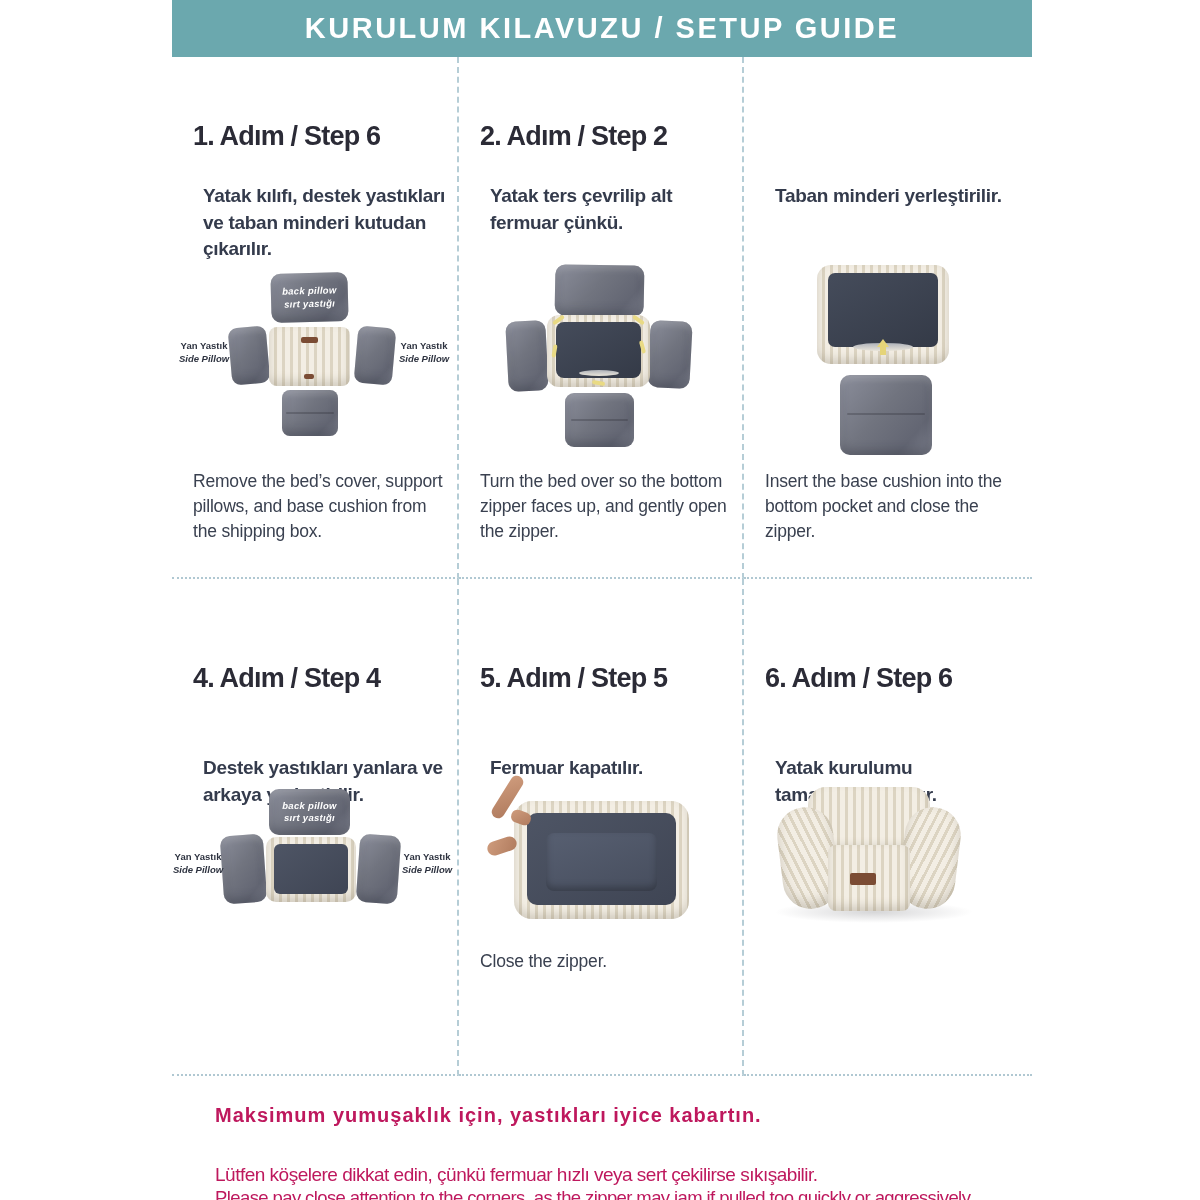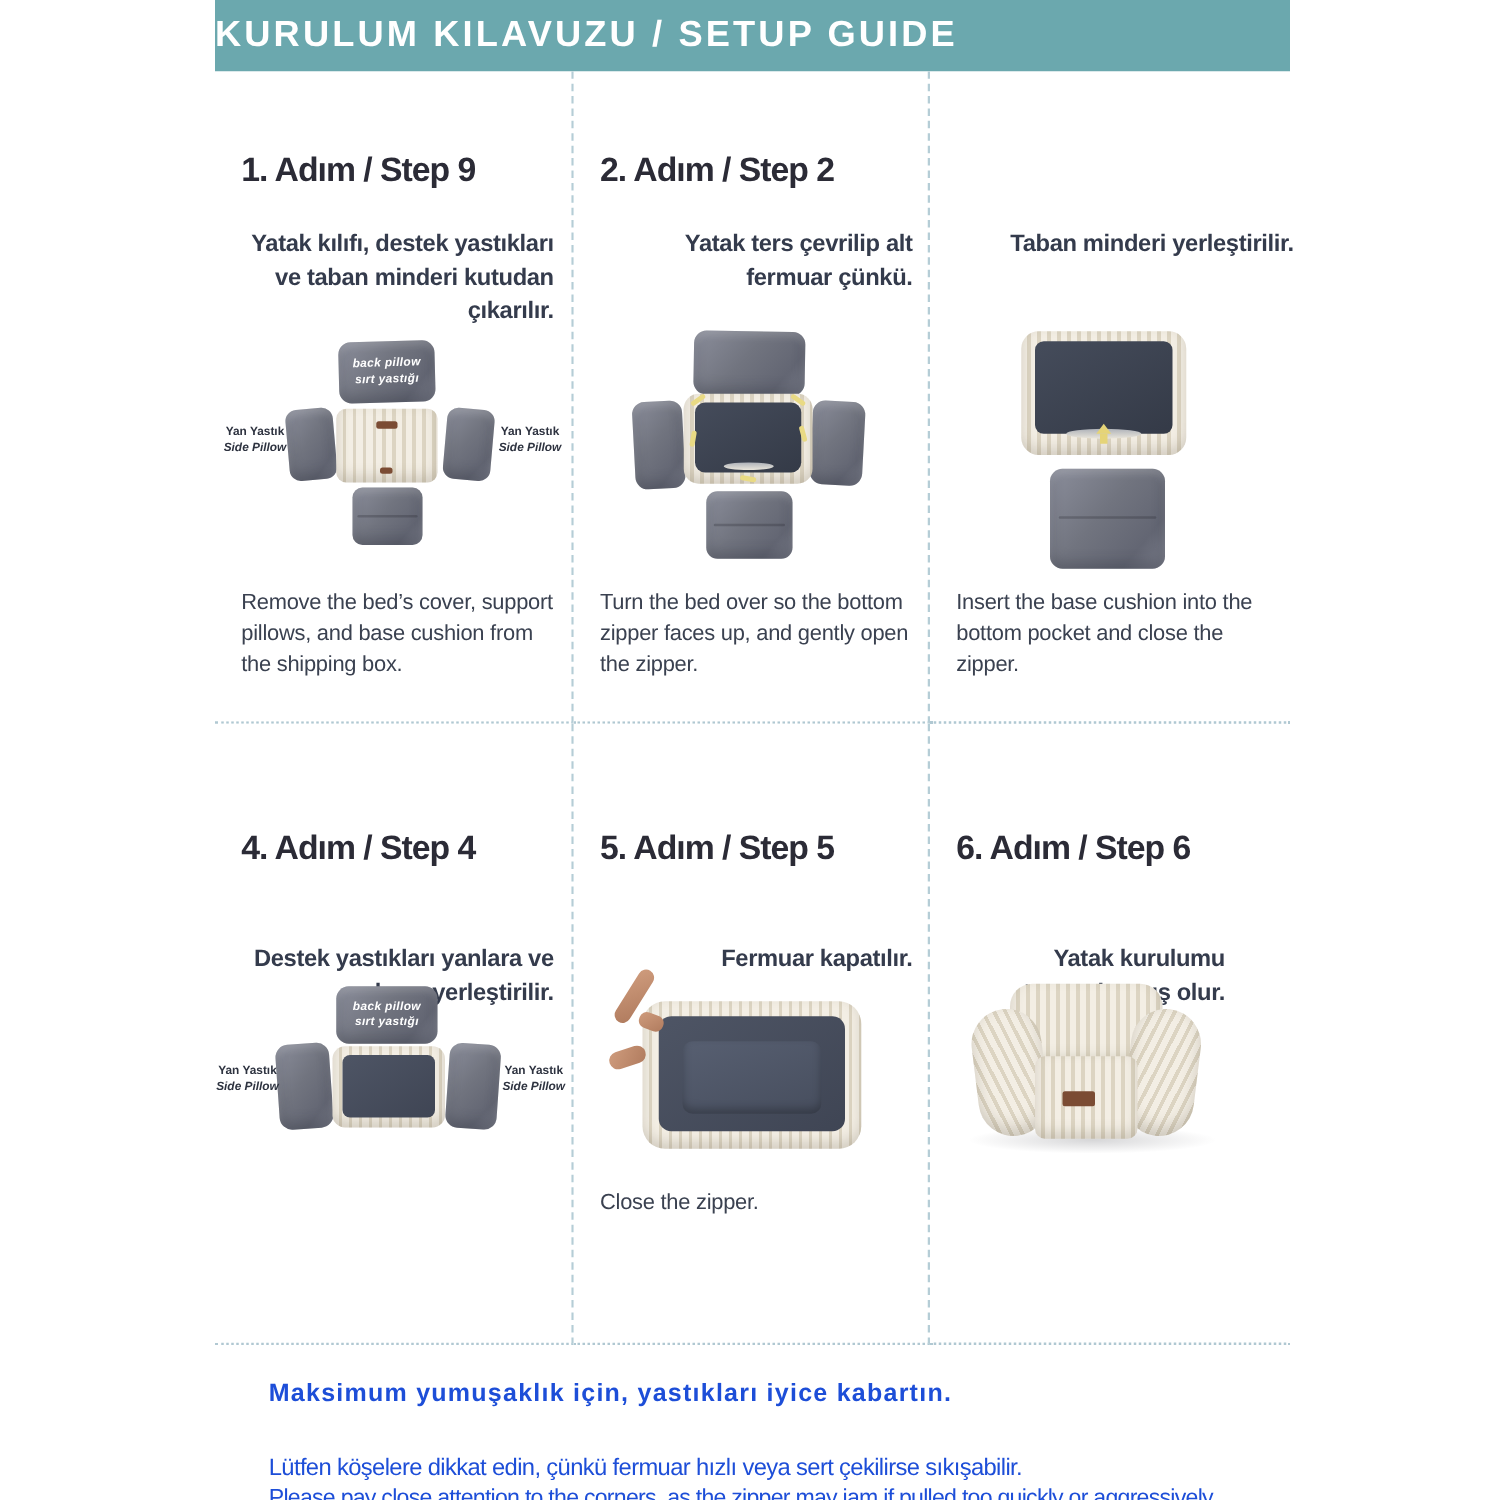--- a/index.html
+++ b/index.html
@@ -1,35 +1,35 @@
 <!DOCTYPE html>
 <html><head>
 <meta charset="utf-8">
 <style>
   html,body{margin:0;padding:0;background:#fff;}
   .page{position:relative;width:1200px;height:1200px;background:#ffffff;
         font-family:"Liberation Sans",sans-serif;overflow:hidden;}
 
   
   .header{position:absolute;left:172px;top:0;width:860px;height:57px;background:#6BA8AE;
-          display:flex;align-items:center;justify-content:flex-start;}
+          display:flex;align-items:center;justify-content:center;}
   .header-title{color:#ffffff;font-size:29px;font-weight:700;letter-spacing:2.5px;}
 
   
   .grid{position:absolute;left:172px;top:57px;width:860px;
         display:grid;grid-template-columns:287px 285px 288px;grid-template-rows:522px 497px;}
   .cell{position:relative;box-sizing:border-box;}
   .cell.vline{border-right:2px dashed #B5CDD6;}
   .cell{border-bottom:2px dotted #B0C8D2;}
 
   .step-title{position:absolute;left:21px;top:64px;font-size:27px;font-weight:700;
               color:#2B2B36;letter-spacing:-0.8px;white-space:nowrap;}
   .row2 .step-title{top:84px;}
-  .step-desc{position:absolute;left:21px;top:126px;width:250px;font-size:19px;font-weight:600;
-             color:#343B4C;line-height:1.4;letter-spacing:-0.3px;text-align:right;}
+  .step-desc{position:absolute;left:31px;top:126px;width:250px;font-size:19px;font-weight:600;
+             color:#343B4C;line-height:1.4;letter-spacing:-0.3px;}
   .row2 .step-desc{top:142px;margin-top:34px;}
   .step-caption{position:absolute;left:21px;top:412px;width:258px;font-size:17.5px;font-weight:400;
                 color:#3A4150;line-height:1.42;letter-spacing:-0.2px;}
   .row2 .step-caption{top:370px;}
   .art{position:absolute;left:0;top:206px;width:100%;height:200px;}
   .row2 .art{top:202px;}
 
   
   .pillow{position:absolute;border-radius:12px;
           background:linear-gradient(130deg,#8B8E9B 0%,#71747F 45%,#636673 78%,#7A7D8A 100%);
@@ -57,38 +57,38 @@
 
   .back-label{position:absolute;inset:0;display:flex;flex-direction:column;align-items:center;
               justify-content:center;color:#fff;font-size:10.5px;font-style:italic;font-weight:600;
               line-height:1.3;letter-spacing:.3px;}
   .back-label.sm{font-size:9.5px;}
   .side-label{position:absolute;font-size:9.5px;font-weight:700;color:#2E3340;text-align:center;line-height:1.35;}
   .side-label .en{font-style:italic;display:block;}
   .side-label .tr{display:block;}
 
   
-  .footer-block{position:absolute;left:215px;color:#1d4ed8;}
+  .footer-block{position:absolute;left:215px;color:#be185d;}
   .f-tr-bold{font-size:20px;font-weight:700;letter-spacing:1px;line-height:23px;}
   .f-cond{font-size:19px;font-weight:400;letter-spacing:-0.5px;line-height:23px;}
   .f-cond-wide{font-size:18.5px;font-weight:400;letter-spacing:-0.6px;line-height:23px;}
 </style>
 </head>
 <body>
 
 <div class="page">
 
   <div class="header">
     <div class="header-title">KURULUM KILAVUZU / SETUP GUIDE</div>
   </div>
 
   <div class="grid">
 
     <div class="cell row1 vline">
-      <div class="step-title">1. Adım / Step 9</div>
+      <div class="step-title">1. Adım / Step 6</div>
       <div class="step-desc">Yatak kılıfı, destek yastıkları ve taban minderi kutudan çıkarılır.</div>
       <div class="art">
         <div class="pillow" style="left:99px;top:10px;width:77px;height:49px;transform:rotate(-1.5deg);border-radius:10px">
           <div class="back-label sm">
             <span>back pillow</span>
             <span>sırt yastığı</span>
           </div>
         </div>
         <div class="pillow" style="left:58px;top:64px;width:38px;height:57px;transform:rotate(-5deg);border-radius:9px"></div>
         <div class="pillow" style="left:184px;top:64px;width:38px;height:57px;transform:rotate(5deg);border-radius:9px"></div>

